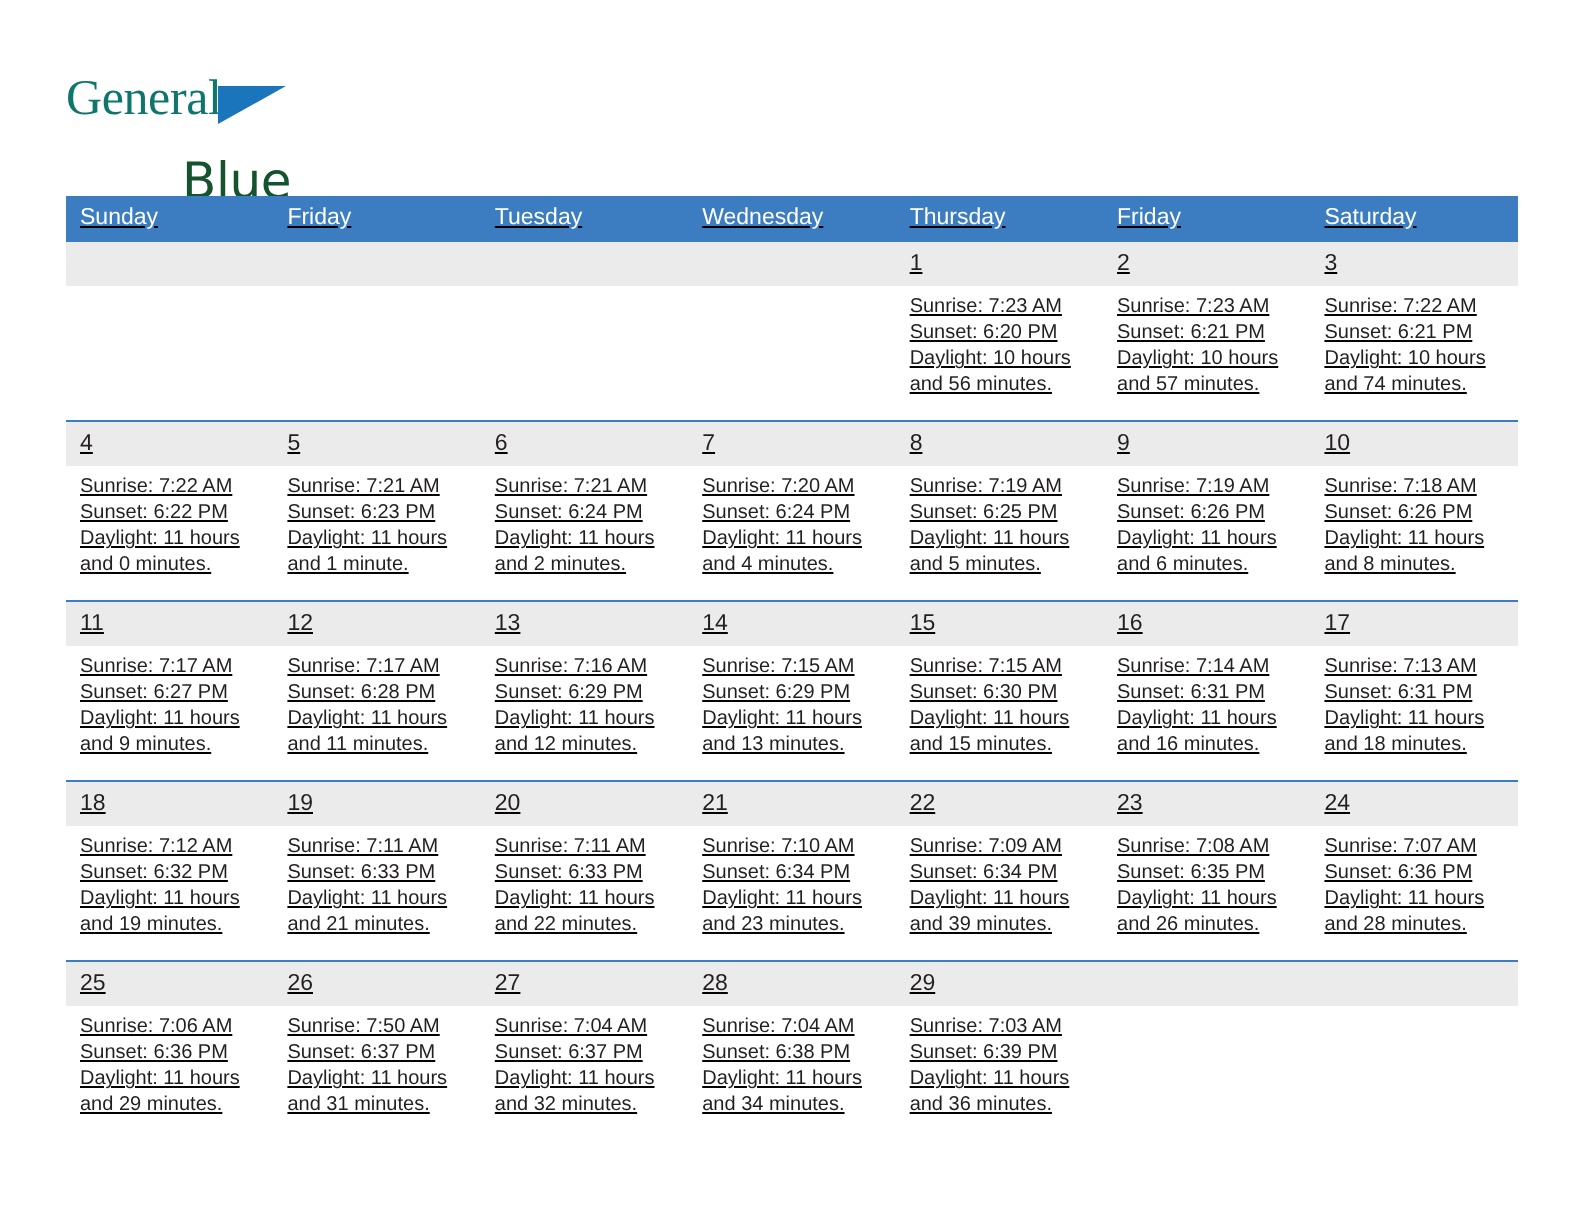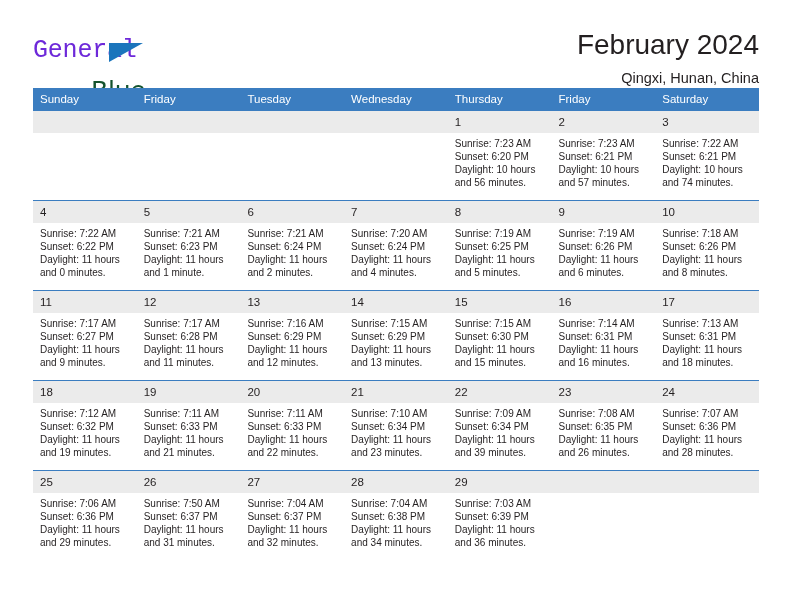--- a/index.html
+++ b/index.html
@@ -35,22 +35,22 @@
     top: 8px;
     width: 180px;
     height: 56px;
   }
   .logo-general {
     position: absolute;
     left: 0;
     top: 0;
     font-size: 25px;
     letter-spacing: -0.2px;
-    color: #6d28d9;
-    font-family: Liberation Mono, monospace;
+    color: #0f766e;
+    font-family: Liberation Serif, serif;
     font-weight: 400;
   }
   .logo-blue {
     position: absolute;
     left: 58px;
     top: 40px;
     font-size: 25px;
     letter-spacing: -0.2px;
     color: #14532d;
     font-family: "DejaVu Sans", sans-serif;
@@ -85,24 +85,25 @@
     color: #231f20;
     line-height: 20px;
     margin-top: 6px;
     white-space: nowrap;
   }
 
   
   .cal {
     position: absolute;
     left: 33px;
-    top: 88px;
+    top: 98px;
     width: 726px;
     border-collapse: collapse;
     table-layout: fixed;
+    text-decoration: underline;
   }
   .cal th {
     background: #3b7dc0;
     color: #ffffff;
     font-size: 11.5px;
     font-weight: 400;
     text-align: left;
     padding: 5px 0 5px 7px;
     height: 11px;
     line-height: 13px;
@@ -151,24 +152,20 @@
 <div class="page">
 
   <div class="top">
 
     <div class="logo">
       <span class="logo-general">General</span>
       <span class="logo-tri"></span>
       <span class="logo-blue">Blue</span>
     </div>
 
-    <div class="title-block">
-      <div class="cal-title">February 2024</div>
-      <div class="cal-sub">Qingxi, Hunan, China</div>
-    </div>
 
   </div>
 
   <table class="cal">
     <thead>
       <tr>
         <th>Sunday</th>
         <th>Friday</th>
         <th>Tuesday</th>
         <th>Wednesday</th>

